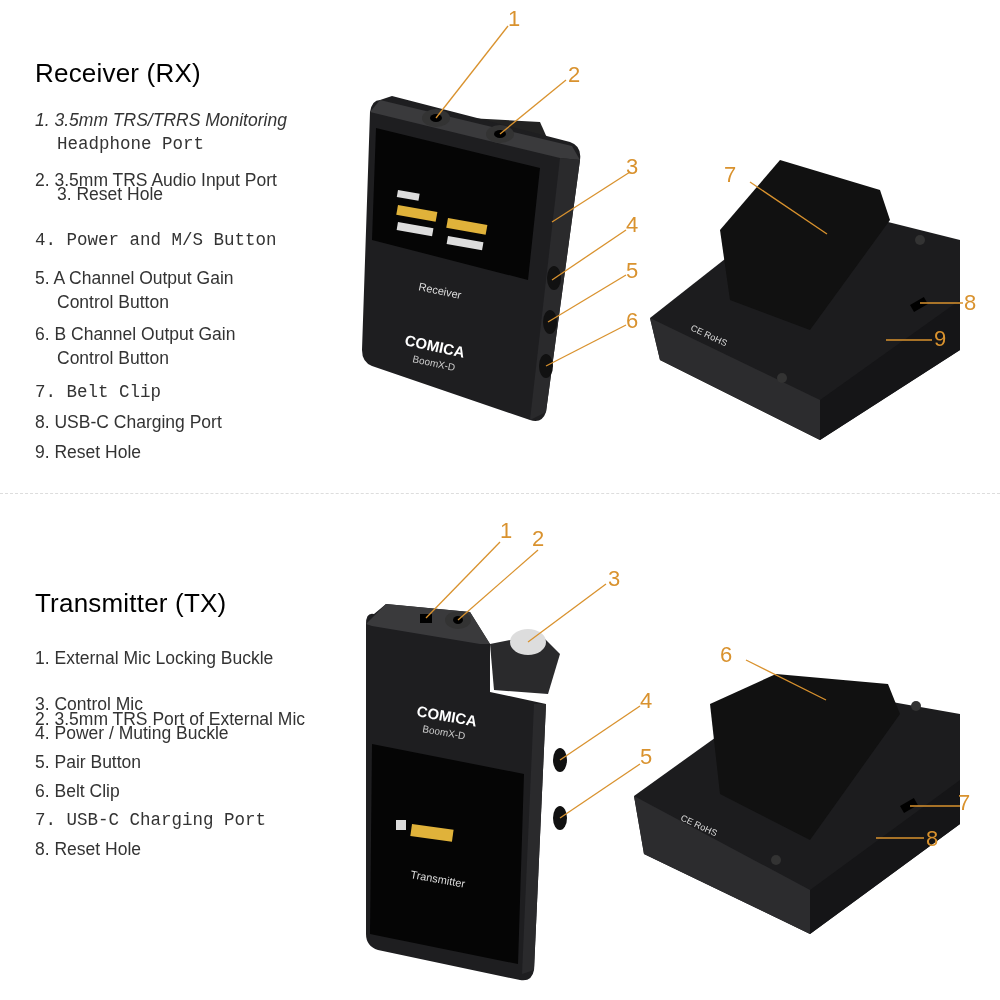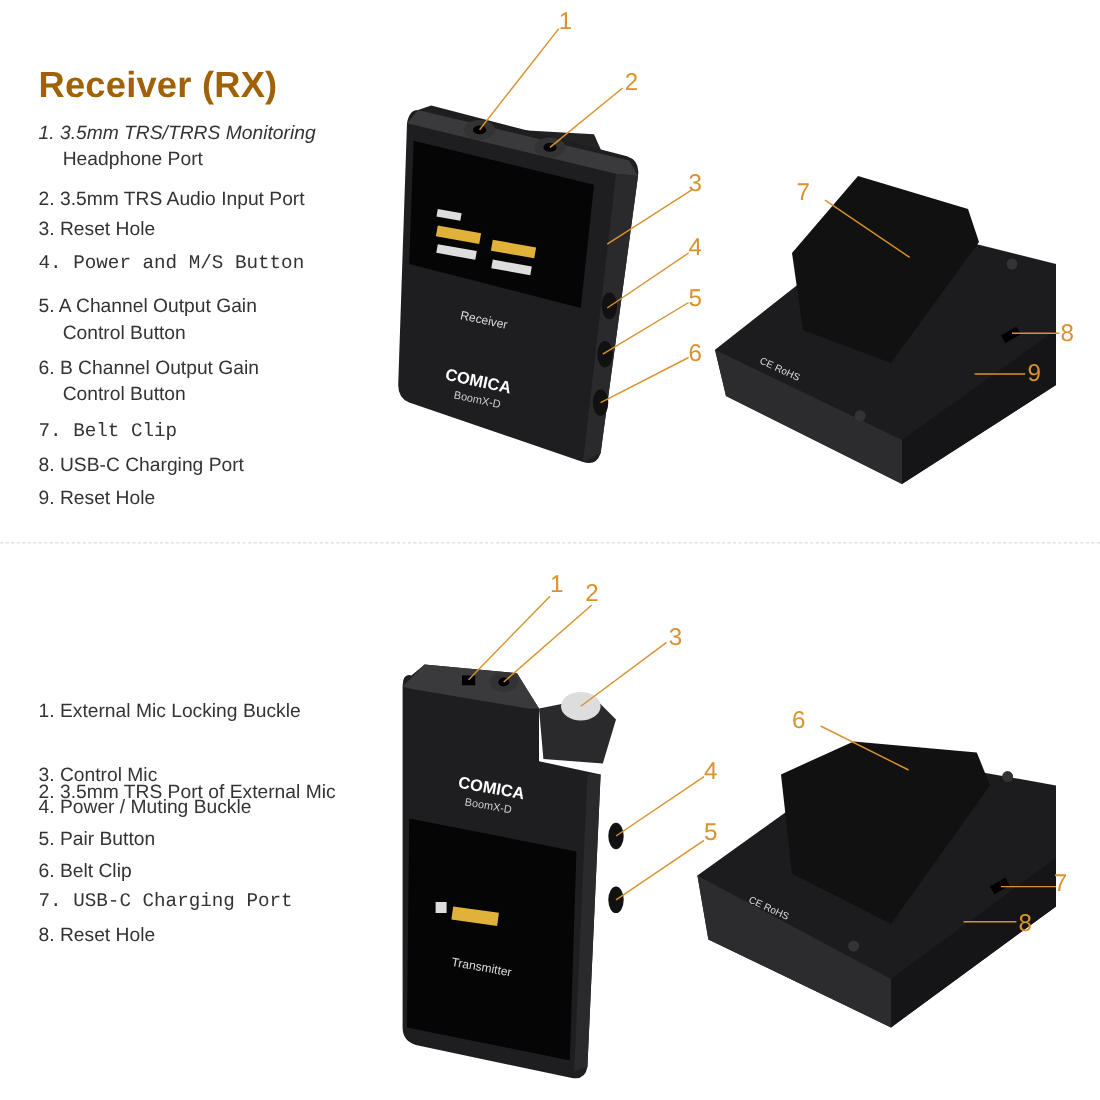--- a/index.html
+++ b/index.html
@@ -1,35 +1,35 @@
 <!DOCTYPE html>
 <html><head>
 <meta charset="utf-8">
 <style>
   html, body { margin:0; padding:0; }
   body { width:1000px; height:1000px; background:#fff; position:relative; overflow:hidden;
          font-family:"Liberation Sans", sans-serif; color:#222; }
   .section { position:absolute; left:0; width:1000px; }
-  .sec-title { position:absolute; font-size:33px; color:#a16207; font-weight:bold; letter-spacing:0.2px; }
+  .sec-title { position:absolute; font-size:26px; color:#000000; font-weight:normal; letter-spacing:0.2px; }
   .list { position:absolute; margin:0; padding:0; list-style:none; font-size:17.5px; color:#333; }
   .list li { position:absolute; left:0; white-space:nowrap; line-height:24px; }
   .divider { position:absolute; left:0; top:493px; width:1000px; height:0; border-top:1px dashed #ddd; }
   .callout-num { position:absolute; font-size:22px; color:#d9922e; }
   svg.art { position:absolute; left:0; top:0; }
 </style>
 </head>
 <body>
 
 <div class="section" style="top:0;height:493px;">
   <div class="sec-title" style="left:35px;top:58px;">Receiver (RX)</div>
   <ul class="list" style="left:35px;top:108px;">
     <li style="top:0;font-style:italic;"><span>1.</span> <span>3.5mm TRS/TRRS Monitoring</span></li>
-    <li style="top:24px;left:22px;"><span>Headphone Port</span></li>
+    <li style="top:24px;left:22px;font-family:Liberation Mono, monospace;"><span>Headphone Port</span></li>
     <li style="top:60px;"><span>2.</span> <span>3.5mm TRS Audio Input Port</span></li>
-    <li style="top:88px;"><span>3.</span> <span>Reset Hole</span></li>
+    <li style="top:74px;margin-left:22px;"><span>3.</span> <span>Reset Hole</span></li>
     <li style="top:120px;font-family:Liberation Mono, monospace;"><span>4.</span> <span>Power and M/S Button</span></li>
     <li style="top:158px;"><span>5.</span> <span>A Channel Output Gain</span></li>
     <li style="top:182px;left:22px;"><span>Control Button</span></li>
     <li style="top:214px;"><span>6.</span> <span>B Channel Output Gain</span></li>
     <li style="top:238px;left:22px;"><span>Control Button</span></li>
     <li style="top:272px;font-family:Liberation Mono, monospace;"><span>7.</span> <span>Belt Clip</span></li>
     <li style="top:302px;"><span>8.</span> <span>USB-C Charging Port</span></li>
     <li style="top:332px;"><span>9.</span> <span>Reset Hole</span></li>
   </ul>
 
@@ -91,22 +91,23 @@
   <span class="callout-num" style="left:626px;top:258px;">5</span>
   <span class="callout-num" style="left:626px;top:308px;">6</span>
   <span class="callout-num" style="left:724px;top:162px;">7</span>
   <span class="callout-num" style="left:964px;top:290px;">8</span>
   <span class="callout-num" style="left:934px;top:326px;">9</span>
 </div>
 
 <div class="divider"></div>
 
 <div class="section" style="top:494px;height:506px;">
+  <div class="sec-title" style="left:35px;top:94px;">Transmitter (TX)</div>
   <ul class="list" style="left:35px;top:140px;">
-    <li style="top:0;"><span>1.</span> <span>External Mic Locking Buckle</span></li>
+    <li style="top:12px;"><span>1.</span> <span>External Mic Locking Buckle</span></li>
     <li style="top:29px;margin-top:44px;"><span>2.</span> <span>3.5mm TRS Port of External Mic</span></li>
     <li style="top:58px;"><span>3.</span> <span>Control Mic</span></li>
     <li style="top:87px;"><span>4.</span> <span>Power / Muting Buckle</span></li>
     <li style="top:116px;"><span>5.</span> <span>Pair Button</span></li>
     <li style="top:145px;"><span>6.</span> <span>Belt Clip</span></li>
     <li style="top:174px;font-family:Liberation Mono, monospace;"><span>7.</span> <span>USB-C Charging Port</span></li>
     <li style="top:203px;"><span>8.</span> <span>Reset Hole</span></li>
   </ul>
 
   <svg class="art" width="1000" height="506">

